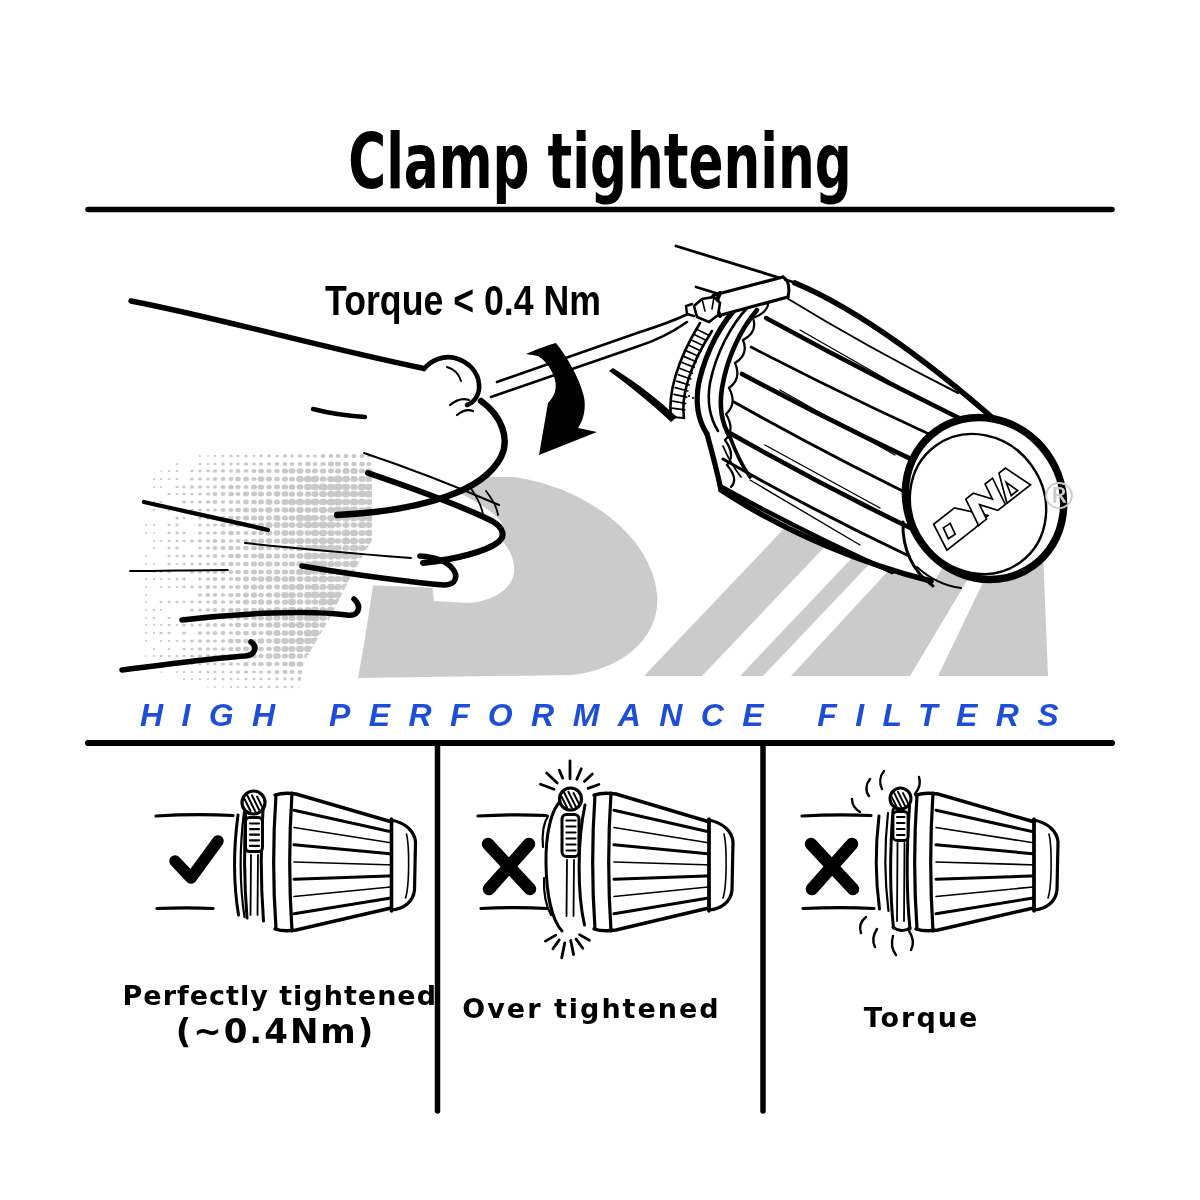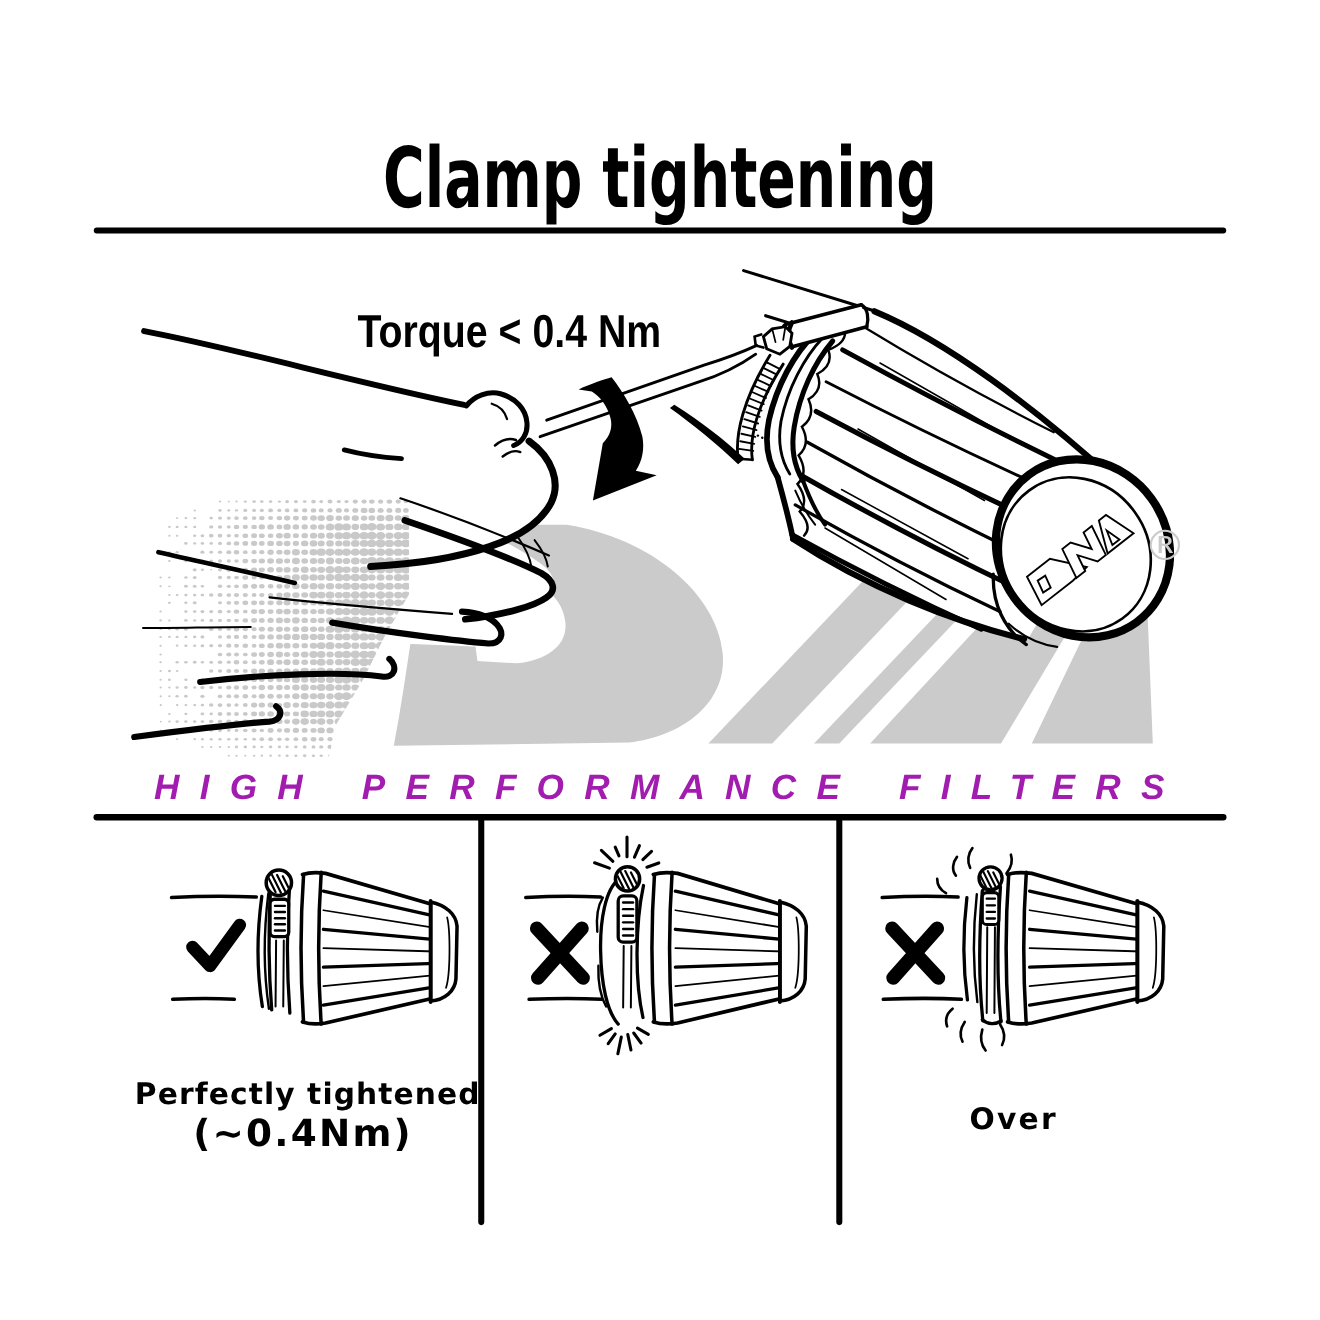--- a/index.html
+++ b/index.html
@@ -5,21 +5,21 @@
   html,body { margin:0; padding:0; background:#fff; }
   .canvas { position:relative; width:1200px; height:1184px; overflow:hidden;
              font-family:"DejaVu Sans", sans-serif; color:#000; }
   .canvas svg { position:absolute; left:0; top:0; }
   .txt { position:absolute; white-space:nowrap; }
   .title { left:0; top:124px; width:1200px; text-align:center; font-size:76px; font-weight:bold;
             transform:scaleX(0.68); letter-spacing:0px; line-height:76px; }
   .torque { left:325px; top:280px; font-family:"Liberation Sans",sans-serif; font-size:42px; font-weight:bold;
              transform:scaleX(0.85); transform-origin:left top; line-height:42px; }
   .tagline { left:140px; top:700px; font-family:"Liberation Sans",sans-serif; font-style:italic; font-weight:bold;
-              font-size:32px; letter-spacing:18.4px; word-spacing:8px; color:#a21caf; line-height:31px; }
+              font-size:32px; letter-spacing:18.4px; word-spacing:8px; color:#1d4ed8; line-height:31px; }
   .reg { left:1040px; top:477px; font-size:38px; color:#cbcbcb; line-height:38px; }
   .cap1 { left:90px; top:980px; width:347px; text-align:right; font-size:27px; font-weight:bold; letter-spacing:1px; line-height:31px; }
   .cap1b { left:102px; top:1016px; width:347px; text-align:center; font-size:34px; font-weight:bold; letter-spacing:2px; line-height:31px; }
   .cap2 { left:437px; top:993px; width:309px; text-align:center; font-size:27px; font-weight:bold; letter-spacing:2px; line-height:31px; }
   .cap3 { left:763px; top:1002px; width:317px; text-align:center; font-size:27px; font-weight:bold; letter-spacing:2px; line-height:31px; }
 </style>
 </head>
 <body>
 
 <div class="canvas">
@@ -1626,14 +1626,15 @@
           </g>
   </g>
 </g>
 </svg>
 <div class="txt title">Clamp tightening</div>
 <div class="txt torque">Torque &lt; 0.4 Nm</div>
 <div class="txt tagline">HIGH PERFORMANCE FILTERS</div>
 <div class="txt reg">®</div>
 <div class="txt cap1">Perfectly tightened</div>
 <div class="txt cap1b">(~0.4Nm)</div>
-<div class="txt cap3">Over</div>
+<div class="txt cap2">Over tightened</div>
+<div class="txt cap3">Torque</div>
 </div>
 
 </body></html>

